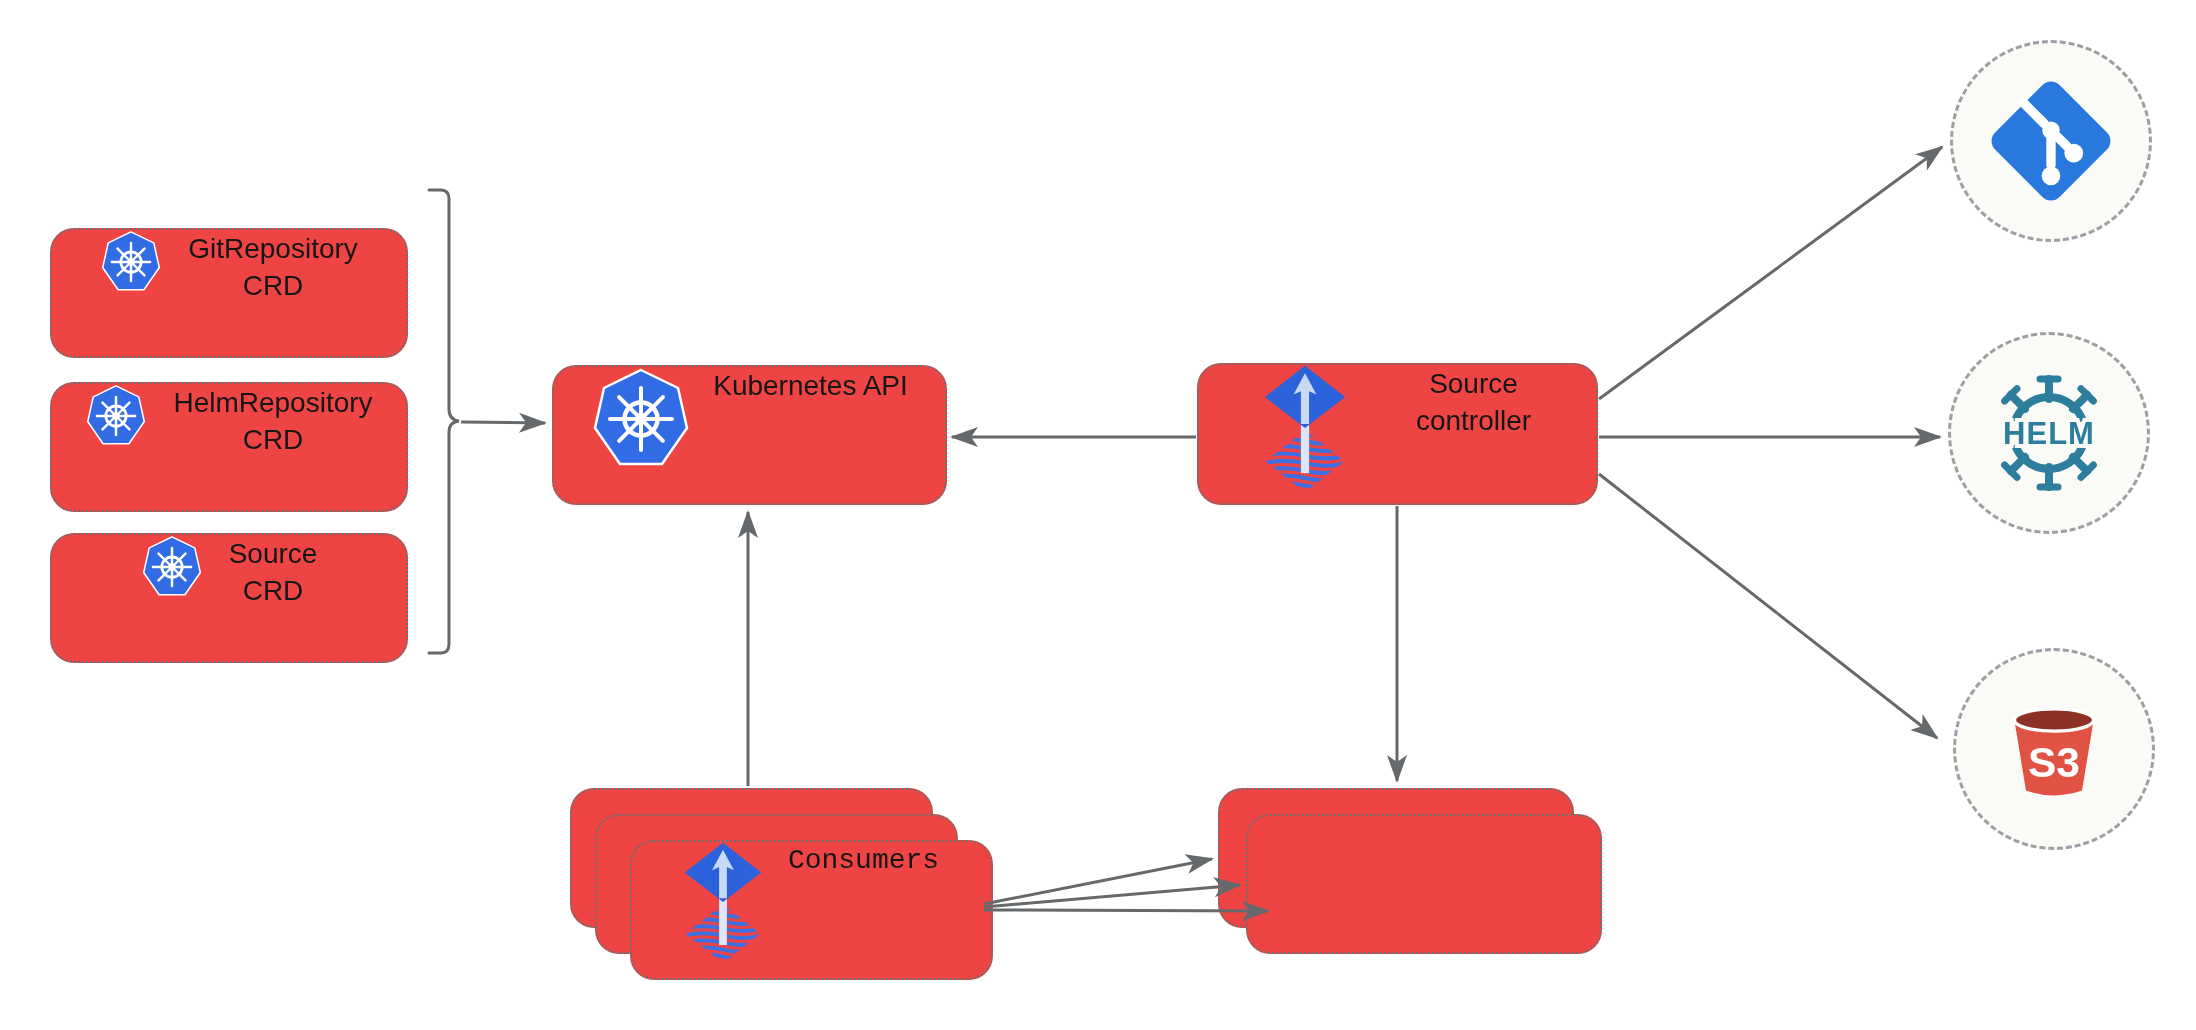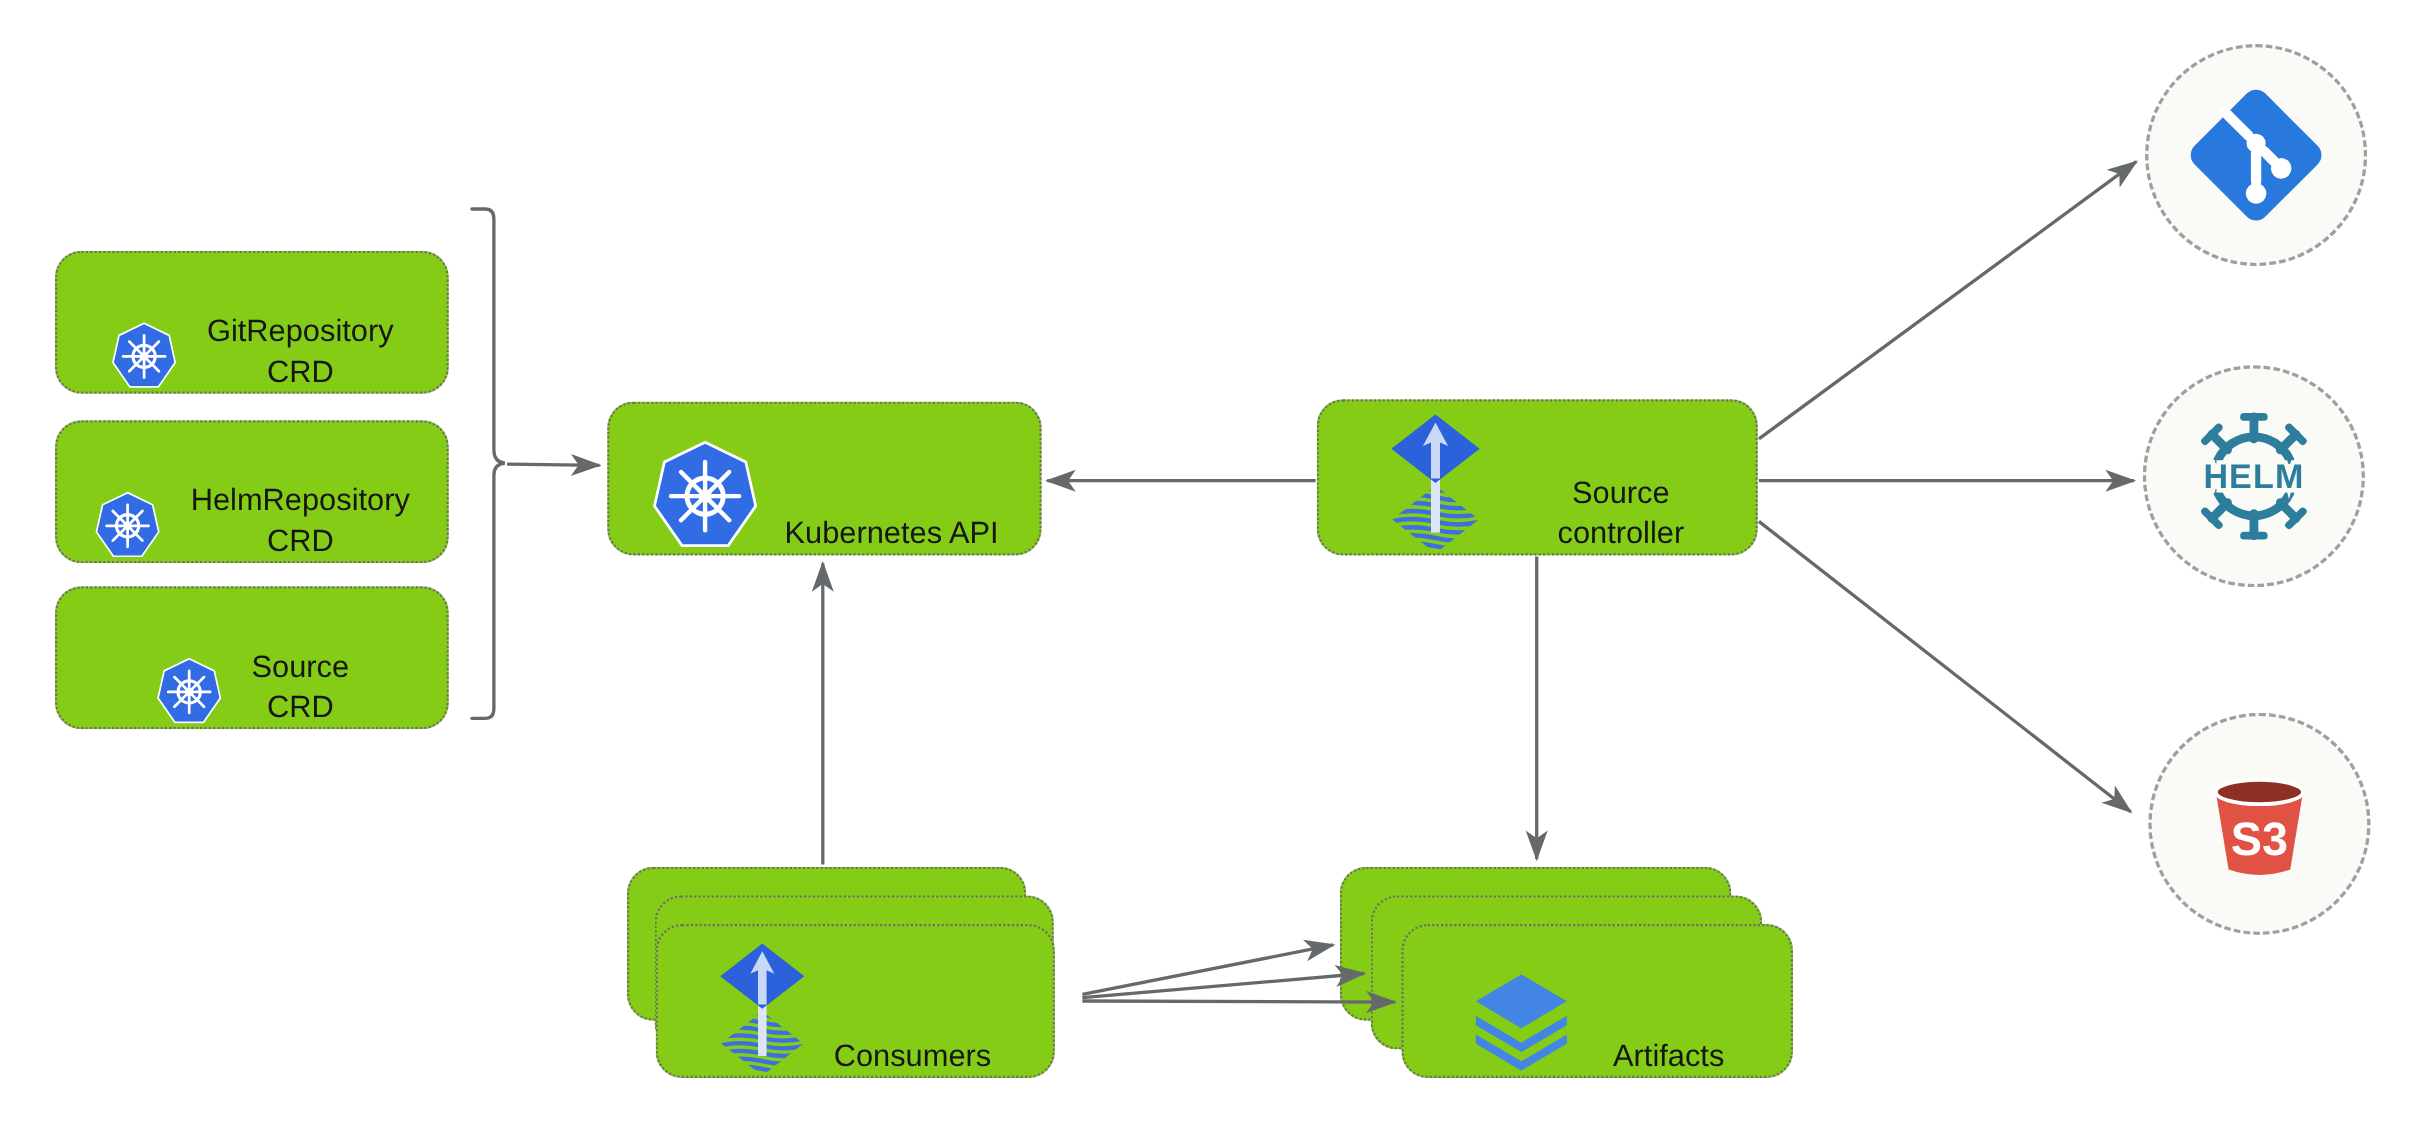--- a/index.html
+++ b/index.html
@@ -1,22 +1,22 @@
 <!DOCTYPE html>
 <html><head>
 <meta charset="utf-8">
 <style>
   html,body{margin:0;padding:0;background:#ffffff;}
   #canvas{
     position:relative;width:2196px;height:1030px;background:#ffffff;overflow:hidden;
     font-family:"Liberation Sans","DejaVu Sans",sans-serif;color:#161616;
   }
   .node{
-    position:absolute;background:#84cc16;border:2px dotted #6e6e6e;border-radius:24px;
-    box-sizing:border-box;display:flex;align-items:flex-end;justify-content:center;gap:26px;
+    position:absolute;background:#ef4444;border:2px dotted #6e6e6e;border-radius:24px;
+    box-sizing:border-box;display:flex;align-items:flex-start;justify-content:center;gap:26px;
   }
   .node-label{font-size:28px;line-height:37px;text-align:center;color:#161616;white-space:nowrap;}
   .stack{z-index:2;}
   .stack-back{z-index:1;}
   .stack-mid{z-index:2;}
   .stack-front{z-index:3;}
   .circle{
     position:absolute;width:202px;height:202px;border-radius:50%;
     border:3px dashed #9aa0a3;background:#fafaf6;box-sizing:border-box;
     display:flex;align-items:center;justify-content:center;
@@ -182,35 +182,29 @@
         <use href="#sym-flux"></use>
       </svg>
     <div class="node-label">
       <div>Source</div>
       <div>controller</div>
     </div>
   </div>
 
   <div class="node stack stack-back" style="left:570px;top:788px;width:363px;height:140px;"></div>
   <div class="node stack stack-mid" style="left:595px;top:814px;width:363px;height:140px;"></div>
-  <div class="node stack stack-front" style="left:596px;top:840px;width:363px;height:140px;">
+  <div class="node stack stack-front" style="left:630px;top:840px;width:363px;height:140px;font-family:Liberation Mono, monospace;">
     <svg class="icon" width="78" height="121">
         <use href="#sym-flux"></use>
       </svg>
     <div class="node-label">Consumers</div>
   </div>
 
   <div class="node stack stack-back" style="left:1218px;top:788px;width:356px;height:140px;"></div>
   <div class="node stack stack-mid" style="left:1246px;top:814px;width:356px;height:140px;"></div>
-  <div class="node stack stack-front" style="left:1274px;top:840px;width:356px;height:140px;gap:36px;">
-    <svg class="icon" width="94" height="94">
-        <use href="#sym-layers"></use>
-      </svg>
-    <div class="node-label">Artifacts</div>
-  </div>
 
   <div class="circle" style="left:1950px;top:40px;">
     <svg class="icon" width="134" height="134">
         <use href="#sym-git"></use>
       </svg>
   </div>
   <div class="circle" style="left:1948px;top:332px;">
     <svg class="icon" width="124" height="124">
         <use href="#sym-helm"></use>
       </svg>

